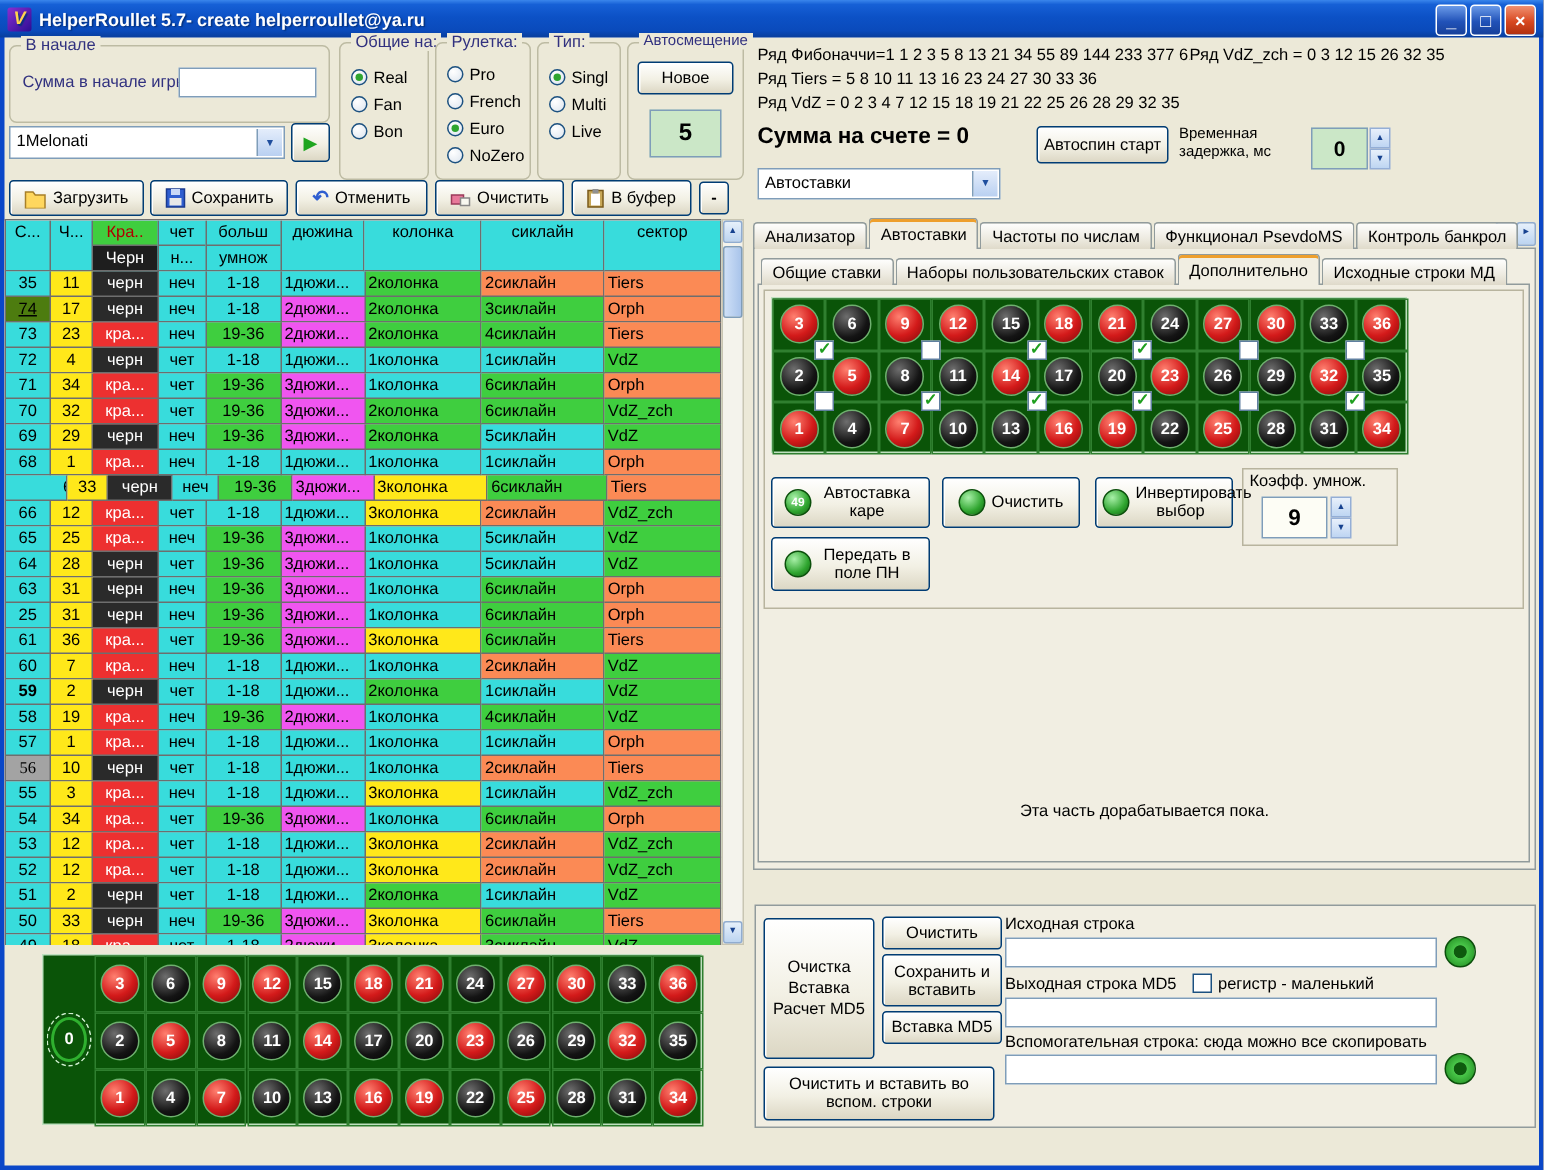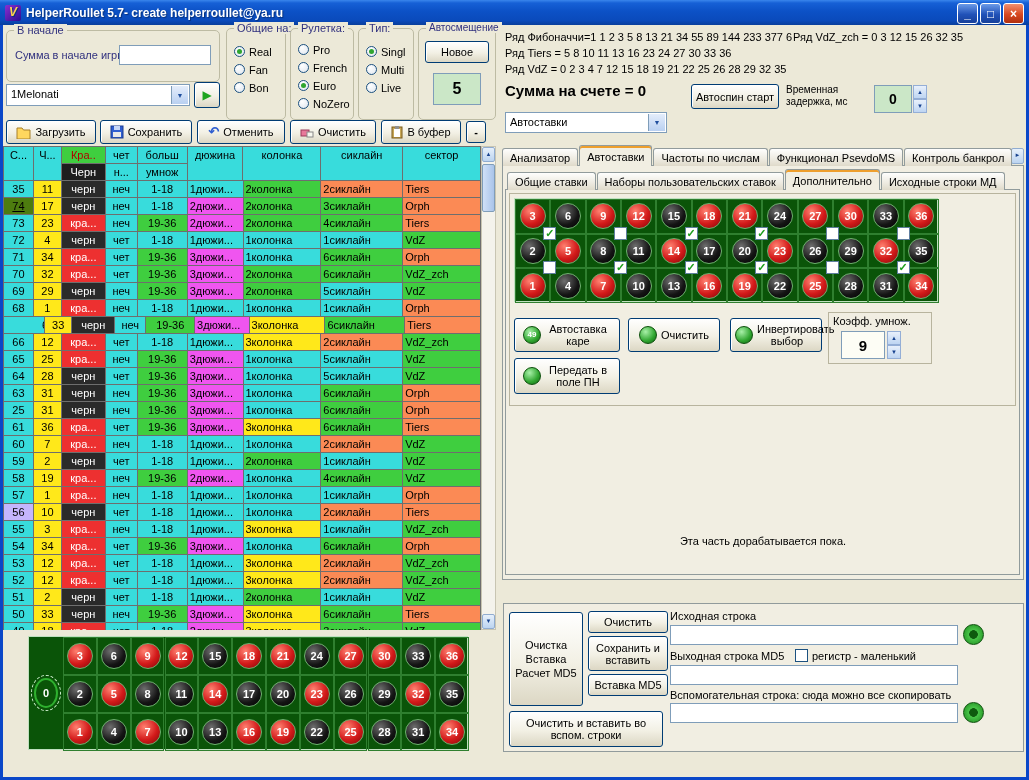--- a/index.html
+++ b/index.html
@@ -687,21 +687,21 @@
           <div class="tcell" style="background: rgb(255, 232, 26); text-align: center;">7</div>
           <div class="tcell" style="background: rgb(237, 48, 48); color: rgb(255, 255, 255); text-align: center;">кра...</div>
           <div class="tcell" style="background: rgb(56, 220, 220); text-align: center;">неч</div>
           <div class="tcell" style="background: rgb(56, 220, 220); text-align: center;">1-18</div>
           <div class="tcell" style="background: rgb(56, 220, 220); text-align: left;">1дюжи...</div>
           <div class="tcell" style="background: rgb(56, 220, 220); text-align: left;">1колонка</div>
           <div class="tcell" style="background: rgb(251, 138, 85); text-align: left;">2сиклайн</div>
           <div class="tcell" style="background: rgb(63, 206, 63); text-align: left;">VdZ</div>
         </div>
         <div class="trow">
-          <div class="tcell" style="background: rgb(56, 220, 220); text-align: center;">59</div>
+          <div class="tcell" style="background: rgb(56, 220, 220); text-align: center; font-weight: bold;">59</div>
           <div class="tcell" style="background: rgb(255, 232, 26); text-align: center;">2</div>
           <div class="tcell" style="background: rgb(42, 42, 42); color: rgb(255, 255, 255); text-align: center;">черн</div>
           <div class="tcell" style="background: rgb(56, 220, 220); text-align: center;">чет</div>
           <div class="tcell" style="background: rgb(56, 220, 220); text-align: center;">1-18</div>
           <div class="tcell" style="background: rgb(56, 220, 220); text-align: left;">1дюжи...</div>
           <div class="tcell" style="background: rgb(63, 206, 63); text-align: left;">2колонка</div>
           <div class="tcell" style="background: rgb(56, 220, 220); text-align: left;">1сиклайн</div>
           <div class="tcell" style="background: rgb(63, 206, 63); text-align: left;">VdZ</div>
         </div>
         <div class="trow">
@@ -720,21 +720,21 @@
           <div class="tcell" style="background: rgb(255, 232, 26); text-align: center;">1</div>
           <div class="tcell" style="background: rgb(237, 48, 48); color: rgb(255, 255, 255); text-align: center;">кра...</div>
           <div class="tcell" style="background: rgb(56, 220, 220); text-align: center;">неч</div>
           <div class="tcell" style="background: rgb(56, 220, 220); text-align: center;">1-18</div>
           <div class="tcell" style="background: rgb(56, 220, 220); text-align: left;">1дюжи...</div>
           <div class="tcell" style="background: rgb(56, 220, 220); text-align: left;">1колонка</div>
           <div class="tcell" style="background: rgb(56, 220, 220); text-align: left;">1сиклайн</div>
           <div class="tcell" style="background: rgb(251, 138, 85); text-align: left;">Orph</div>
         </div>
         <div class="trow">
-          <div class="tcell" style="background: #c4b5fd; text-align: center;">56</div>
+          <div class="tcell" style="background: #a3a3a3; text-align: center; font-family: Liberation Serif, serif;">56</div>
           <div class="tcell" style="background: rgb(255, 232, 26); text-align: center;">10</div>
           <div class="tcell" style="background: rgb(42, 42, 42); color: rgb(255, 255, 255); text-align: center;">черн</div>
           <div class="tcell" style="background: rgb(56, 220, 220); text-align: center;">чет</div>
           <div class="tcell" style="background: rgb(56, 220, 220); text-align: center;">1-18</div>
           <div class="tcell" style="background: rgb(56, 220, 220); text-align: left;">1дюжи...</div>
           <div class="tcell" style="background: rgb(56, 220, 220); text-align: left;">1колонка</div>
           <div class="tcell" style="background: rgb(251, 138, 85); text-align: left;">2сиклайн</div>
           <div class="tcell" style="background: rgb(251, 138, 85); text-align: left;">Tiers</div>
         </div>
         <div class="trow">

